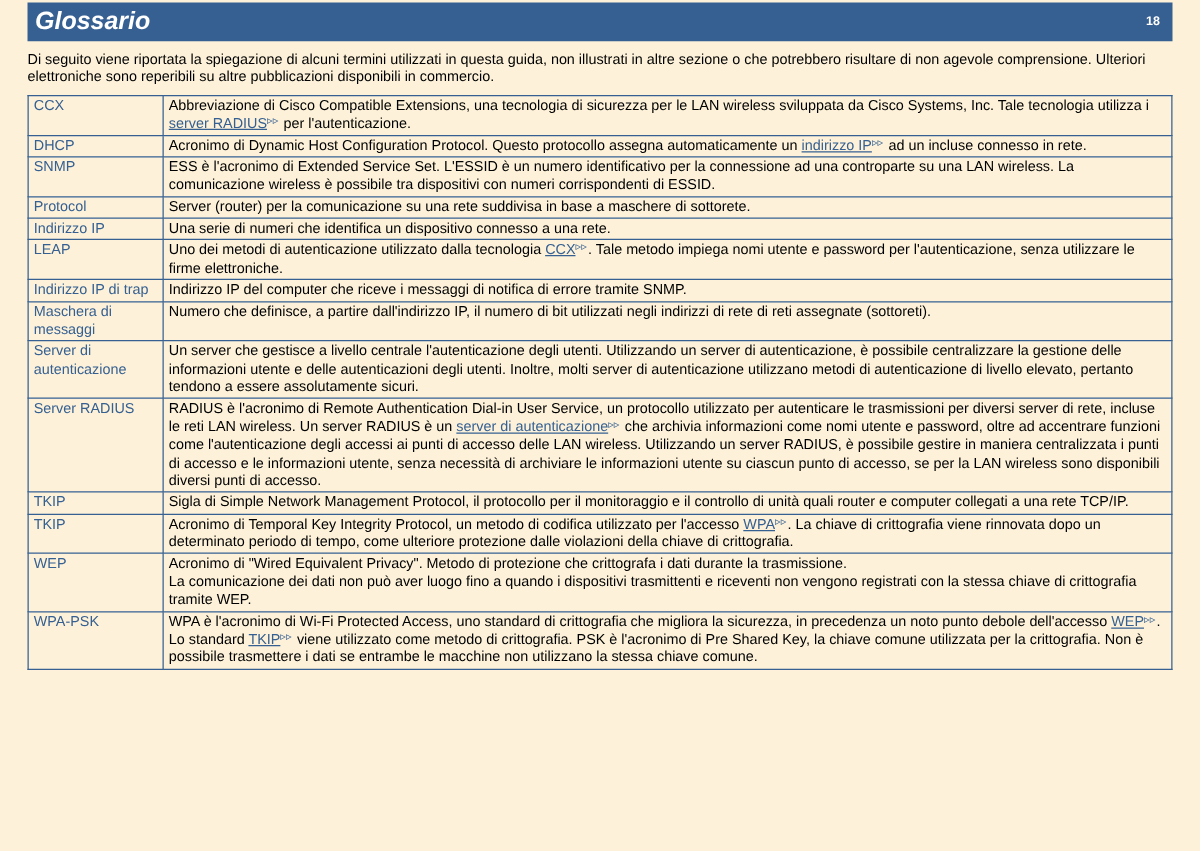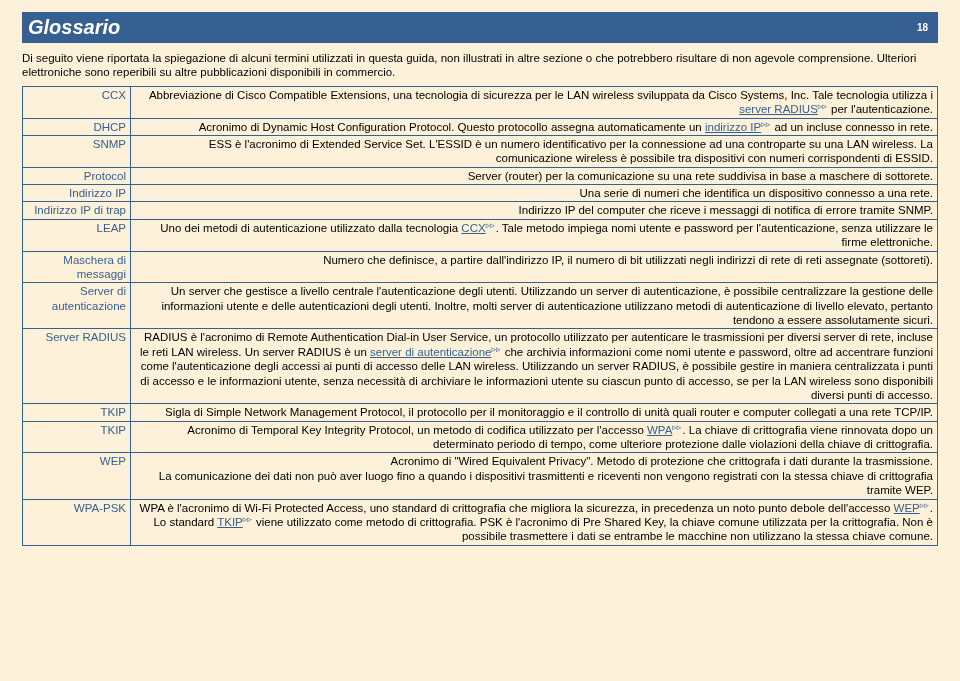--- a/index.html
+++ b/index.html
@@ -9,21 +9,20 @@
     background: #fdf2d9;
     font-family: Arial, Helvetica, sans-serif;
     font-size: 11.5px;
     color: #000;
     width: 960px;
     height: 681px;
     overflow: hidden;
   }
   .page {
     padding: 2px 22px 20px 22px;
-    margin-top: 10px;
   }
   .header-bar {
     background: #366092;
     color: #fff;
     display: flex;
     justify-content: space-between;
     align-items: center;
     padding: 4px 10px 4px 6px;
     margin: 0 0 8px 0;
   }
@@ -38,21 +37,20 @@
     font-weight: bold;
   }
   .intro {
     margin: 0 0 6px 0;
     line-height: 1.25;
   }
   table.glossary {
     width: 100%;
     border-collapse: collapse;
     table-layout: fixed;
-    text-align: right;
   }
   table.glossary td {
     border: 1px solid #366092;
     padding: 1px 4px 1px 4px;
     vertical-align: top;
     line-height: 1.25;
   }
   table.glossary td.term {
     width: 108px;
     color: #366092;
@@ -102,26 +100,26 @@
         </tr>
         <tr>
           <td class="term">Protocol</td>
           <td><span>Server (router) per la comunicazione su una rete suddivisa in base a maschere di sottorete.</span></td>
         </tr>
         <tr>
           <td class="term">Indirizzo IP</td>
           <td><span>Una serie di numeri che identifica un dispositivo connesso a una rete.</span></td>
         </tr>
         <tr>
+          <td class="term">LEAP</td>
+          <td><span>Uno dei metodi di autenticazione utilizzato dalla tecnologia </span><a class="xref">CCX</a><span class="xref-icon">▹▹</span><span>. Tale metodo impiega nomi utente e password per l'autenticazione, senza utilizzare le firme elettroniche.</span></td>
+        </tr>
+        <tr>
           <td class="term">Indirizzo IP di trap</td>
           <td><span>Indirizzo IP del computer che riceve i messaggi di notifica di errore tramite SNMP.</span></td>
-        </tr>
-        <tr>
-          <td class="term">LEAP</td>
-          <td><span>Uno dei metodi di autenticazione utilizzato dalla tecnologia </span><a class="xref">CCX</a><span class="xref-icon">▹▹</span><span>. Tale metodo impiega nomi utente e password per l'autenticazione, senza utilizzare le firme elettroniche.</span></td>
         </tr>
         <tr>
           <td class="term">Maschera di messaggi</td>
           <td><span>Numero che definisce, a partire dall'indirizzo IP, il numero di bit utilizzati negli indirizzi di rete di reti assegnate (sottoreti).</span></td>
         </tr>
         <tr>
           <td class="term">Server di autenticazione</td>
           <td><span>Un server che gestisce a livello centrale l'autenticazione degli utenti. Utilizzando un server di autenticazione, è possibile centralizzare la gestione delle informazioni utente e delle autenticazioni degli utenti. Inoltre, molti server di autenticazione utilizzano metodi di autenticazione di livello elevato, pertanto tendono a essere assolutamente sicuri.</span></td>
         </tr>
         <tr>

